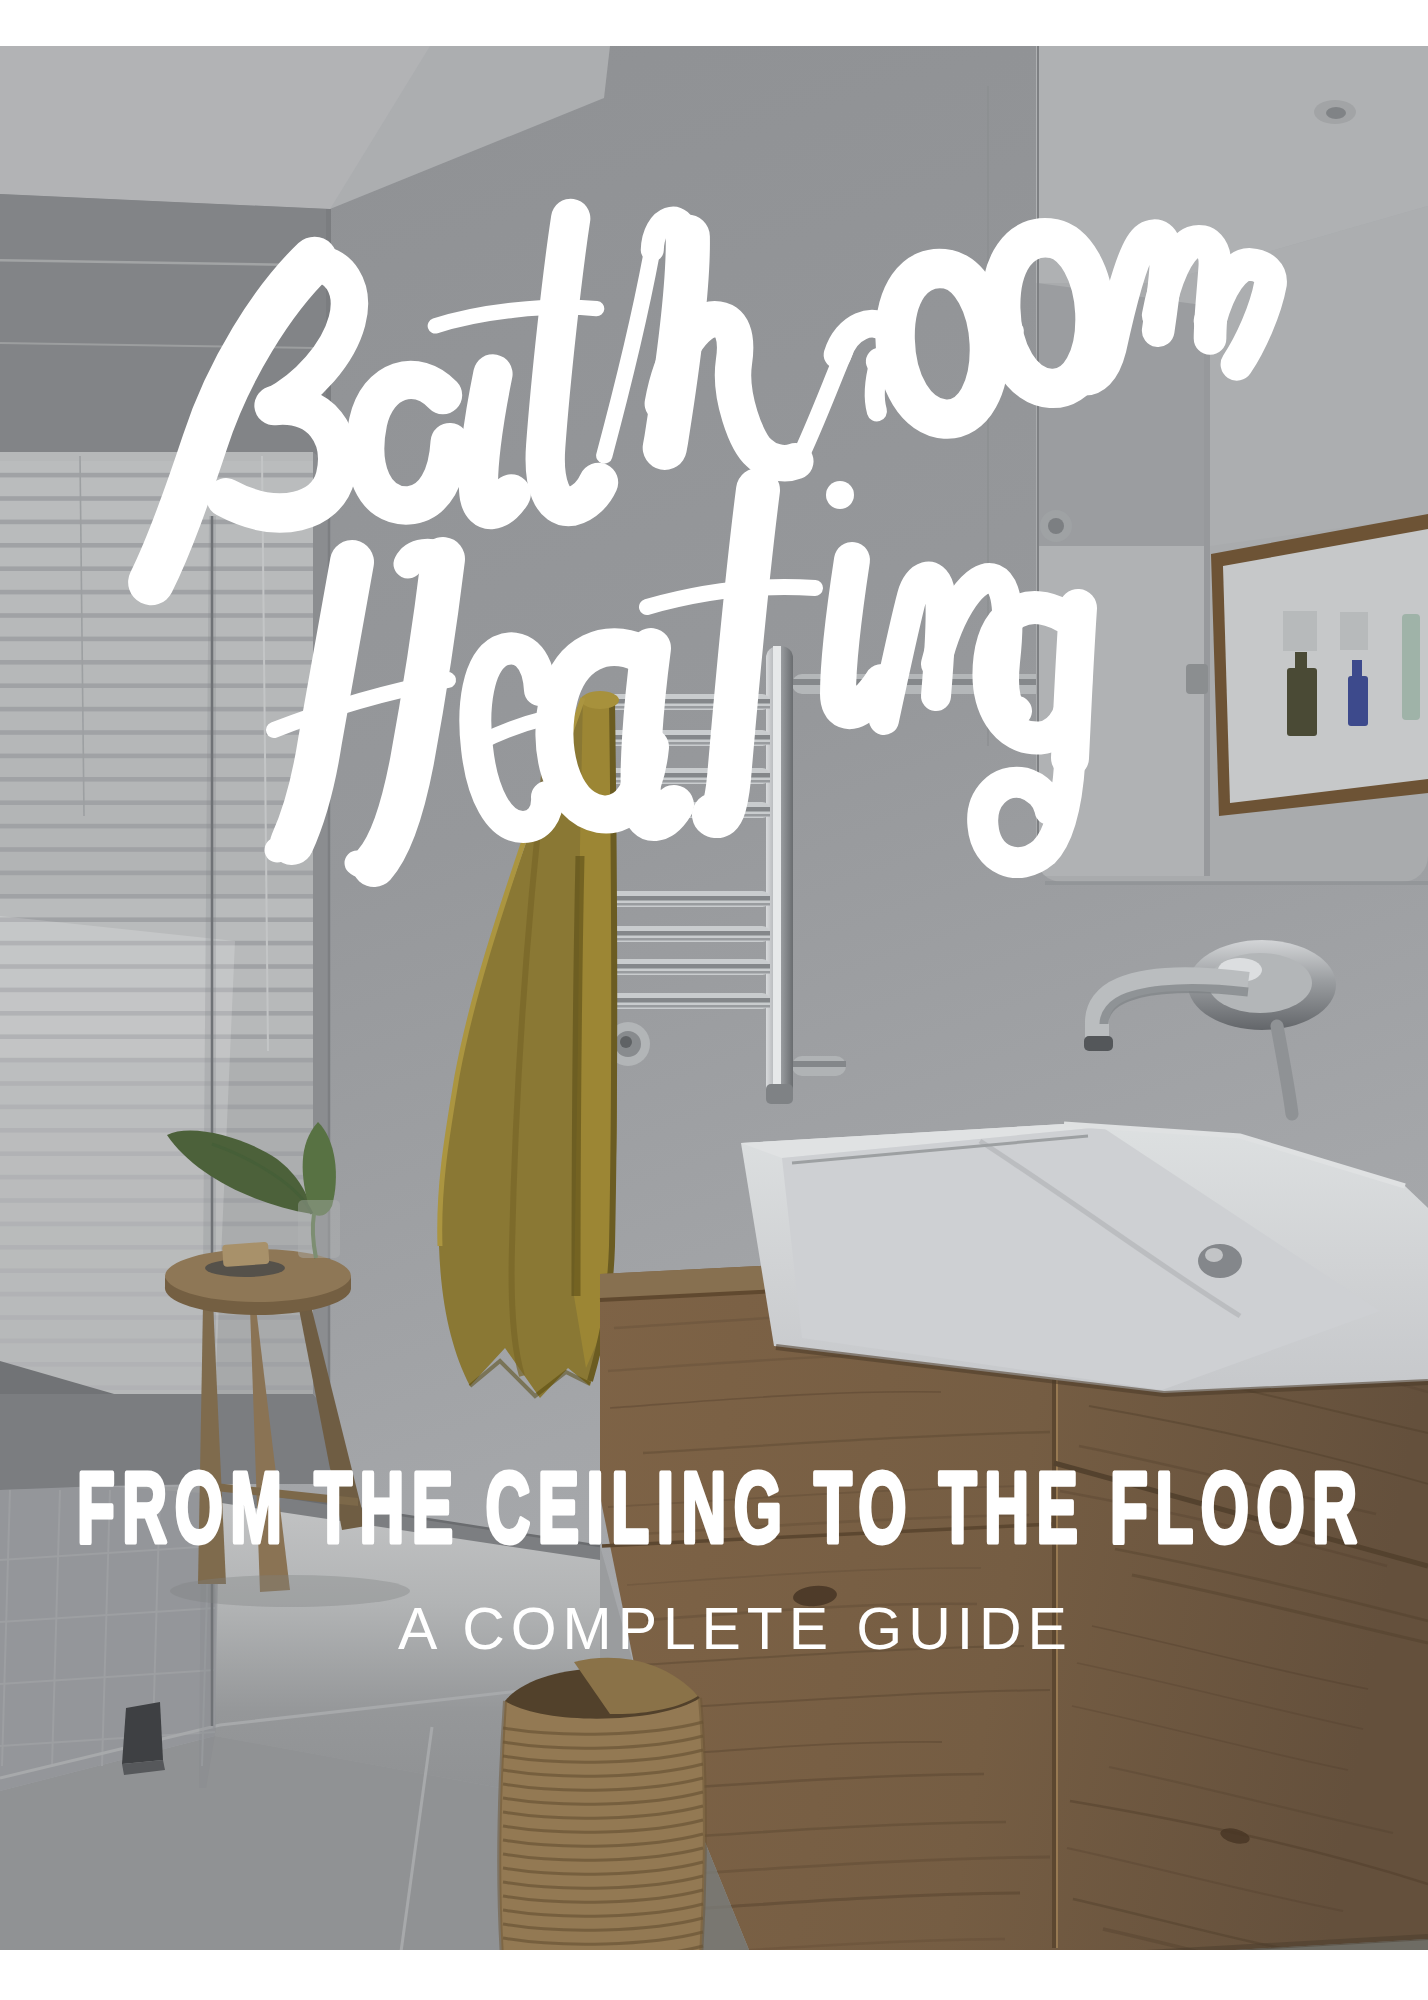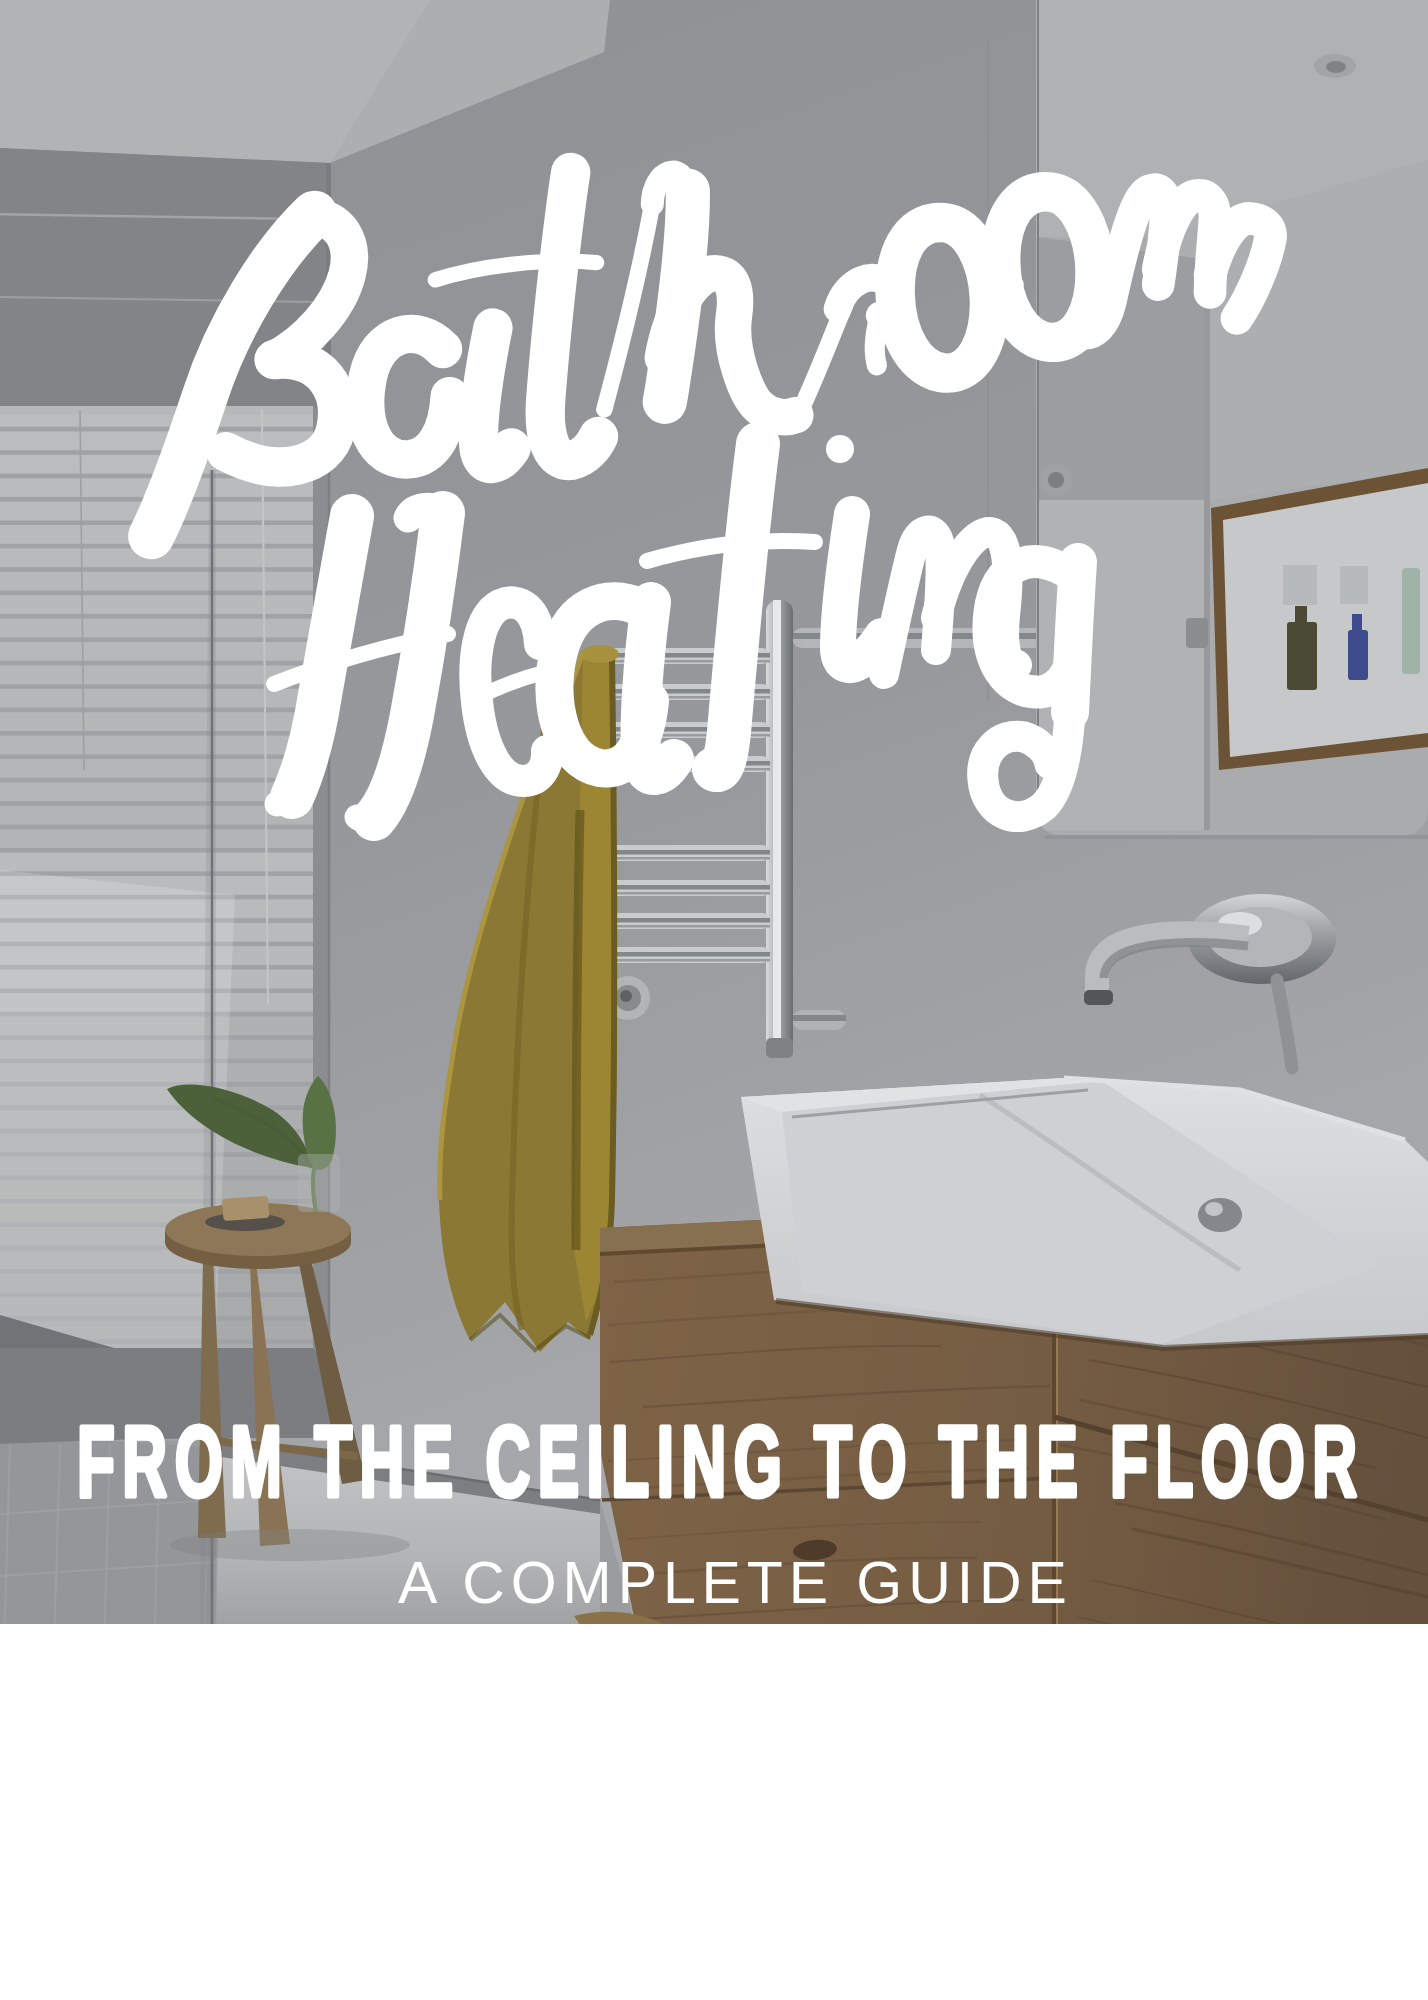--- a/index.html
+++ b/index.html
@@ -1,16 +1,16 @@
 <!DOCTYPE html>
 <html><head>
 <meta charset="utf-8">
 <style>
   html,body{margin:0;padding:0;}
-  #page{width:1428px;height:1624px;position:relative;overflow:hidden;background:#8f9093;}
+  #page{width:1428px;height:1904px;position:relative;overflow:hidden;background:#8f9093;margin-top:46px;}
   svg{display:block;}
   .t1{font-family:"Liberation Sans",sans-serif;font-weight:bold;fill:#ffffff;}
   .t2{font-family:"Liberation Sans",sans-serif;fill:#ffffff;}
 </style>
 </head>
 <body>
 <div id="page">
 <svg width="1428" height="2000" viewBox="0 0 1428 2000" xmlns="http://www.w3.org/2000/svg">
 <defs>
   <linearGradient id="wallg" x1="0" y1="0" x2="0.25" y2="1">

